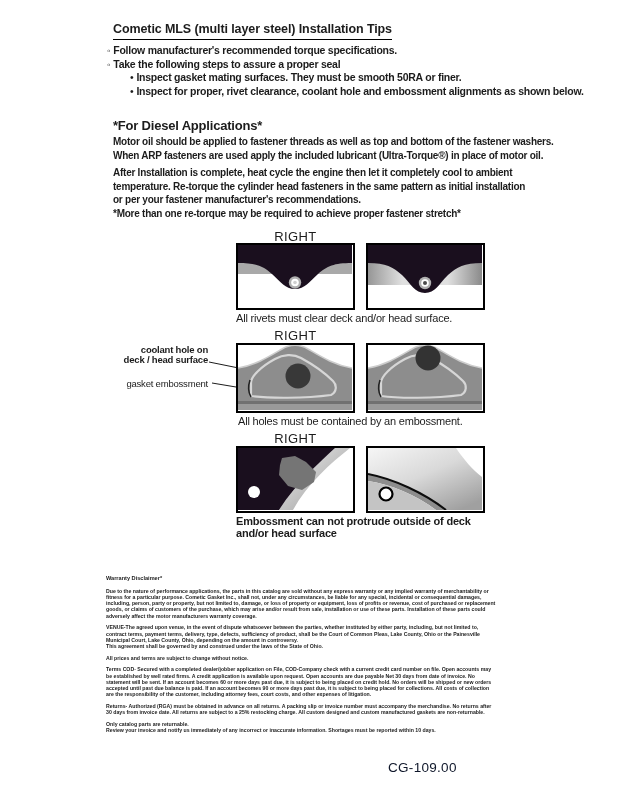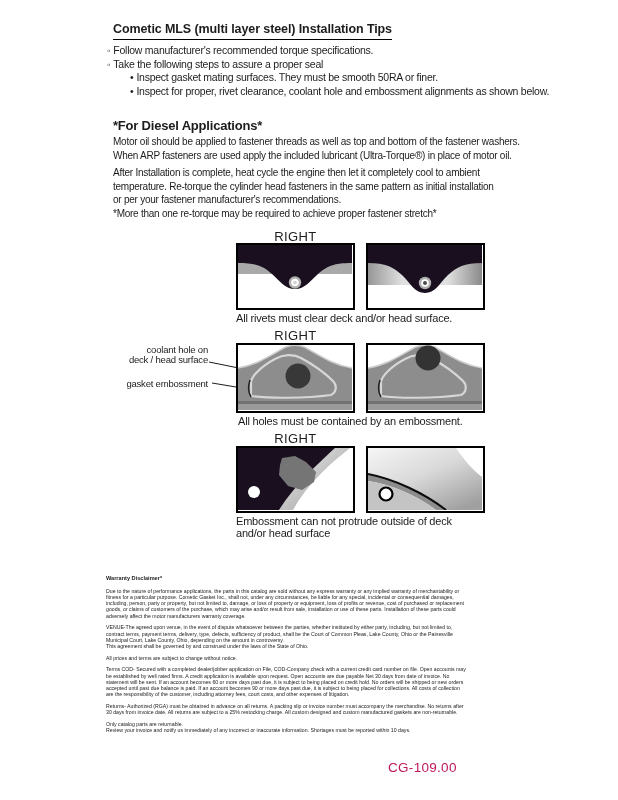--- a/index.html
+++ b/index.html
@@ -1,21 +1,21 @@
 <!DOCTYPE html>
 <html><head>
 <meta charset="utf-8">
 <style>
   html,body{margin:0;padding:0;}
   body{
     width:618px;height:800px;background:#ffffff;position:relative;overflow:hidden;
     font-family:"Liberation Sans", sans-serif;color:#1c1c1c;
   }
   .abs{position:absolute;}
-  .pre{white-space:pre-line;}
+  .pre{white-space:pre-line;font-weight:bold;}
 
   #title{
     left:113px;top:22px;font-size:12.5px;font-weight:bold;letter-spacing:-0.1px;
     border-bottom:1.6px solid #000;padding-bottom:3px;
   }
 
   #tips{left:107px;top:44px;font-size:10.5px;letter-spacing:-0.25px;line-height:13.7px;width:480px;}
   .tip-main{padding-left:8px;text-indent:-8px;}
   .tip-main::before{content:"\25E6";margin-right:3px;font-size:10px;}
   .tip-sub{margin-left:23px;padding-left:8px;text-indent:-8px;}
@@ -43,21 +43,21 @@
 
   .ptr-label{font-size:9.5px;letter-spacing:-0.2px;line-height:10px;width:113px;left:95px;text-align:right;}
   #ptr-coolant{top:345px;}
   #ptr-emboss{top:379px;}
   #ptr-lines{left:205px;top:352px;}
 
   #disc-head{left:106px;top:575px;font-size:5.6px;font-weight:bold;}
   #disclaimer{left:106px;top:588px;width:430px;font-size:5.2px;line-height:6.15px;}
   #disclaimer .dpara{margin:0 0 5.6px 0;}
 
-  #part-number{left:388px;top:760px;font-size:13.5px;letter-spacing:0.3px;color:#be185d;}
+  #part-number{left:388px;top:760px;font-size:13.5px;letter-spacing:0.3px;color:#0f172a;}
 </style>
 </head>
 <body>
 
 <div>
 
   <div class="abs" id="title">Cometic MLS (multi layer steel) Installation Tips</div>
 
   <div class="abs" id="tips">
     <div class="tip-main"><span class="pre">Follow manufacturer's recommended torque specifications.</span></div>

